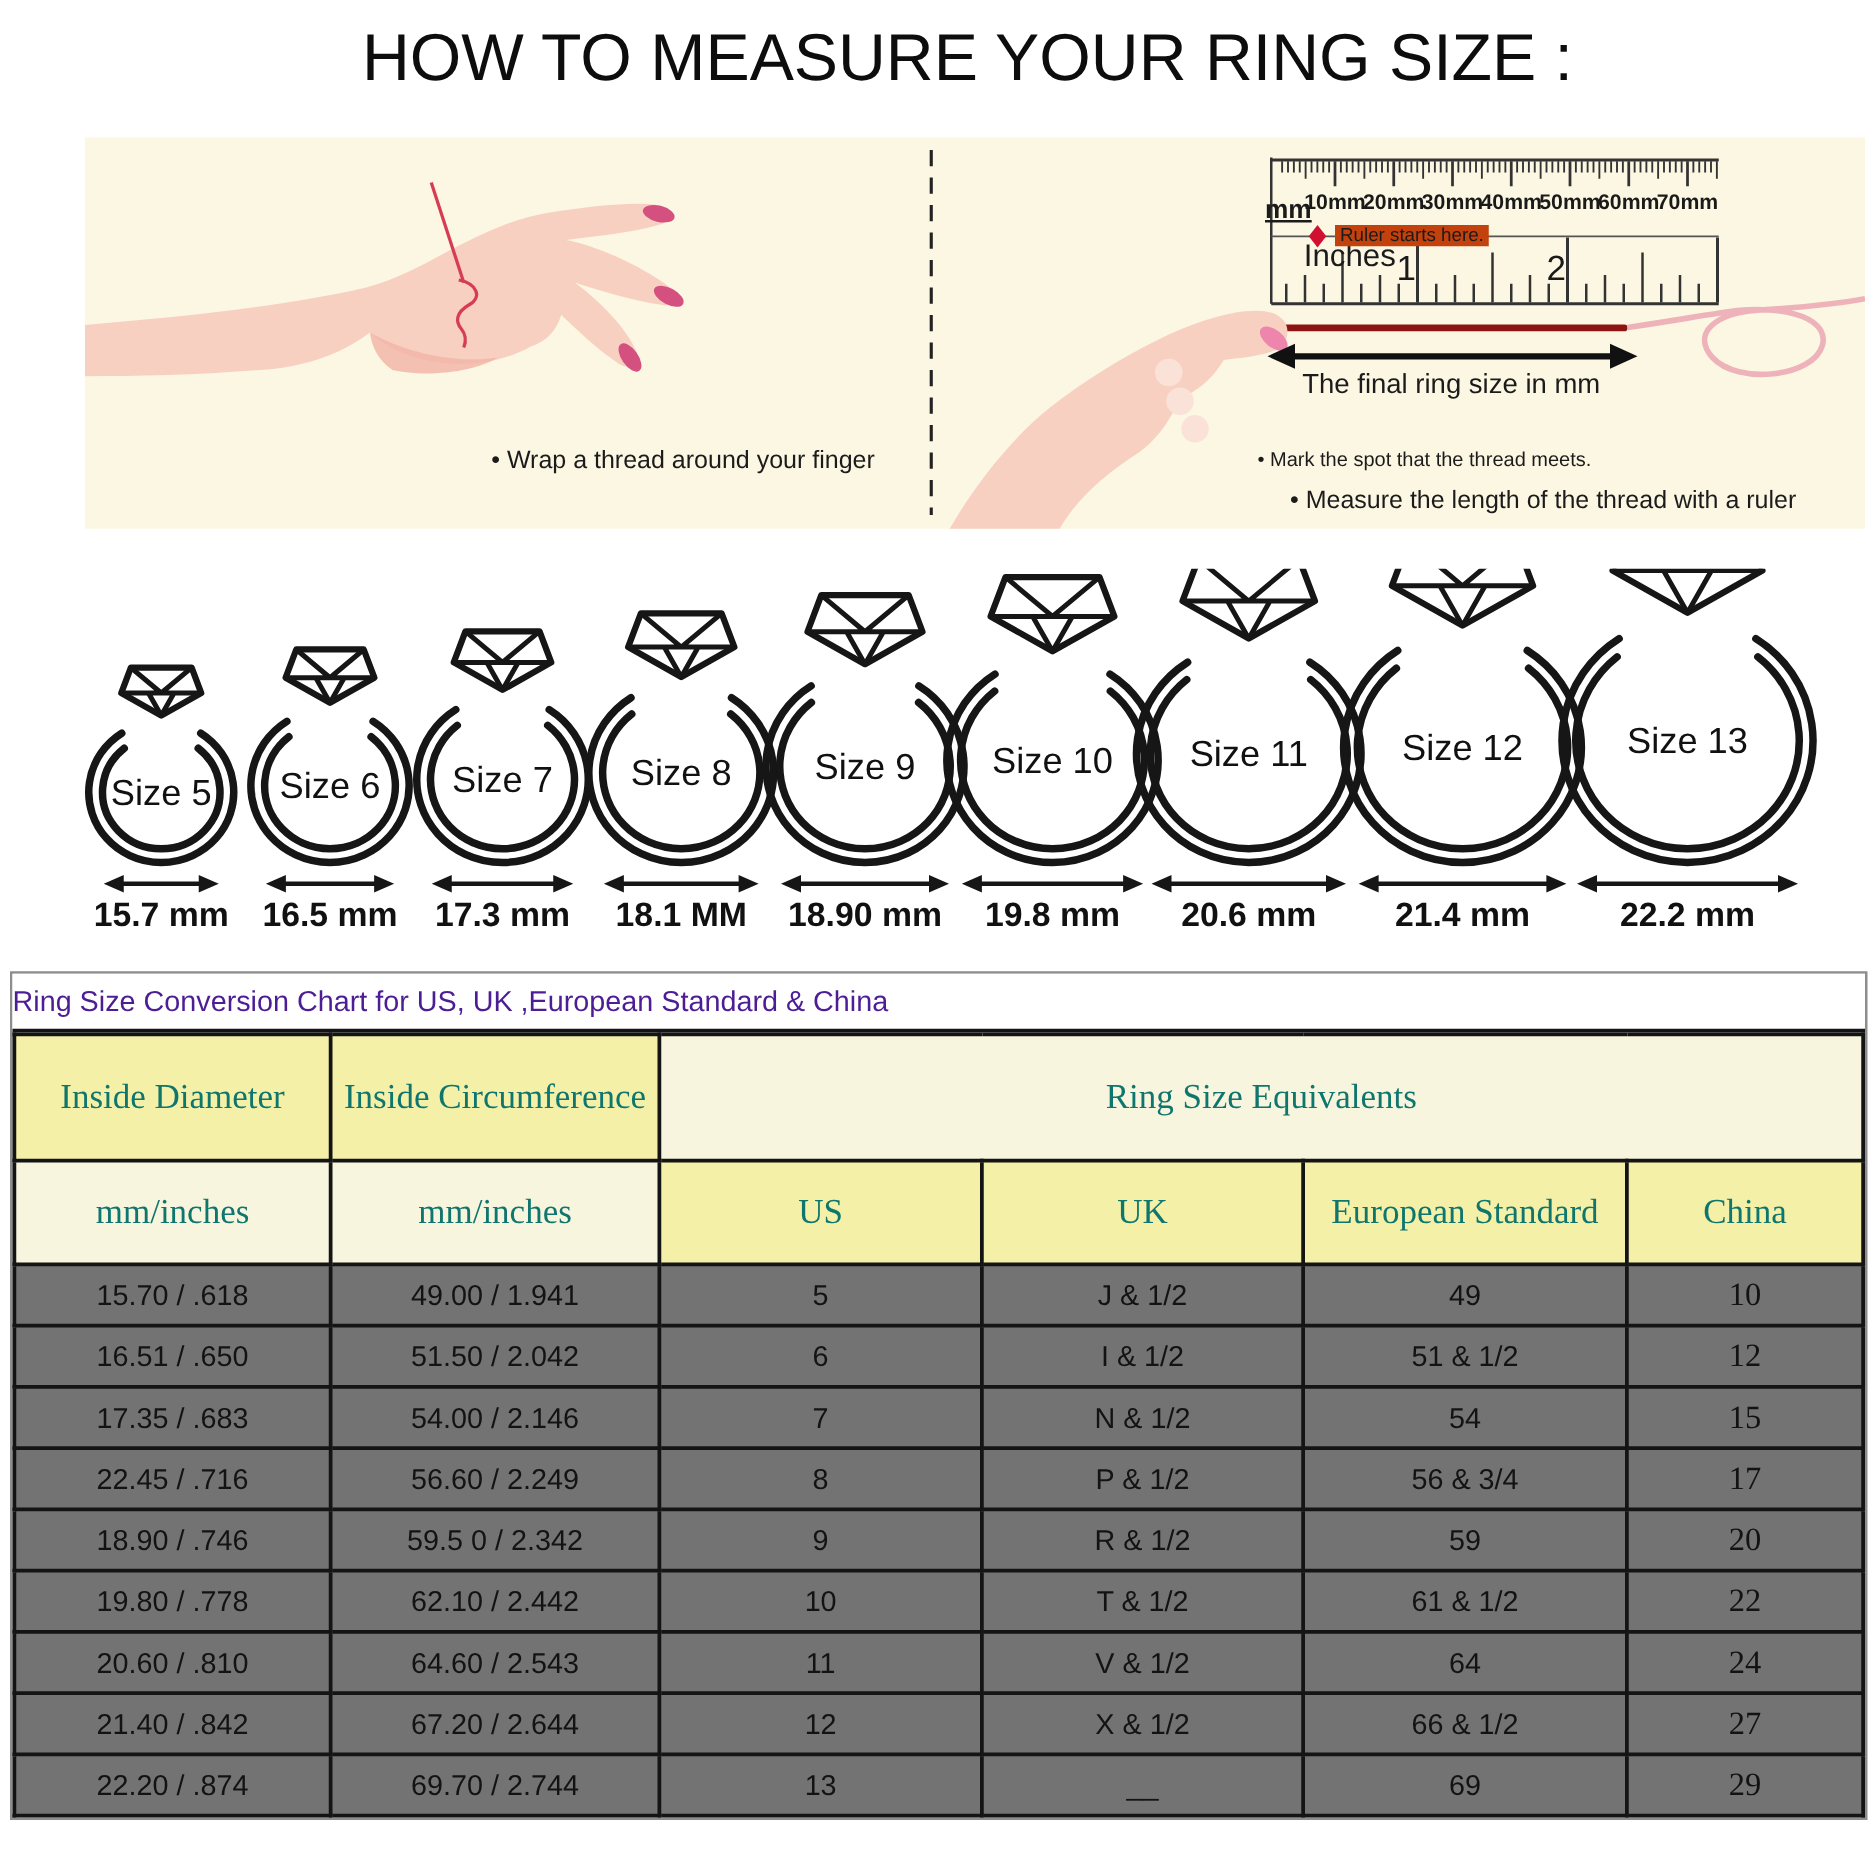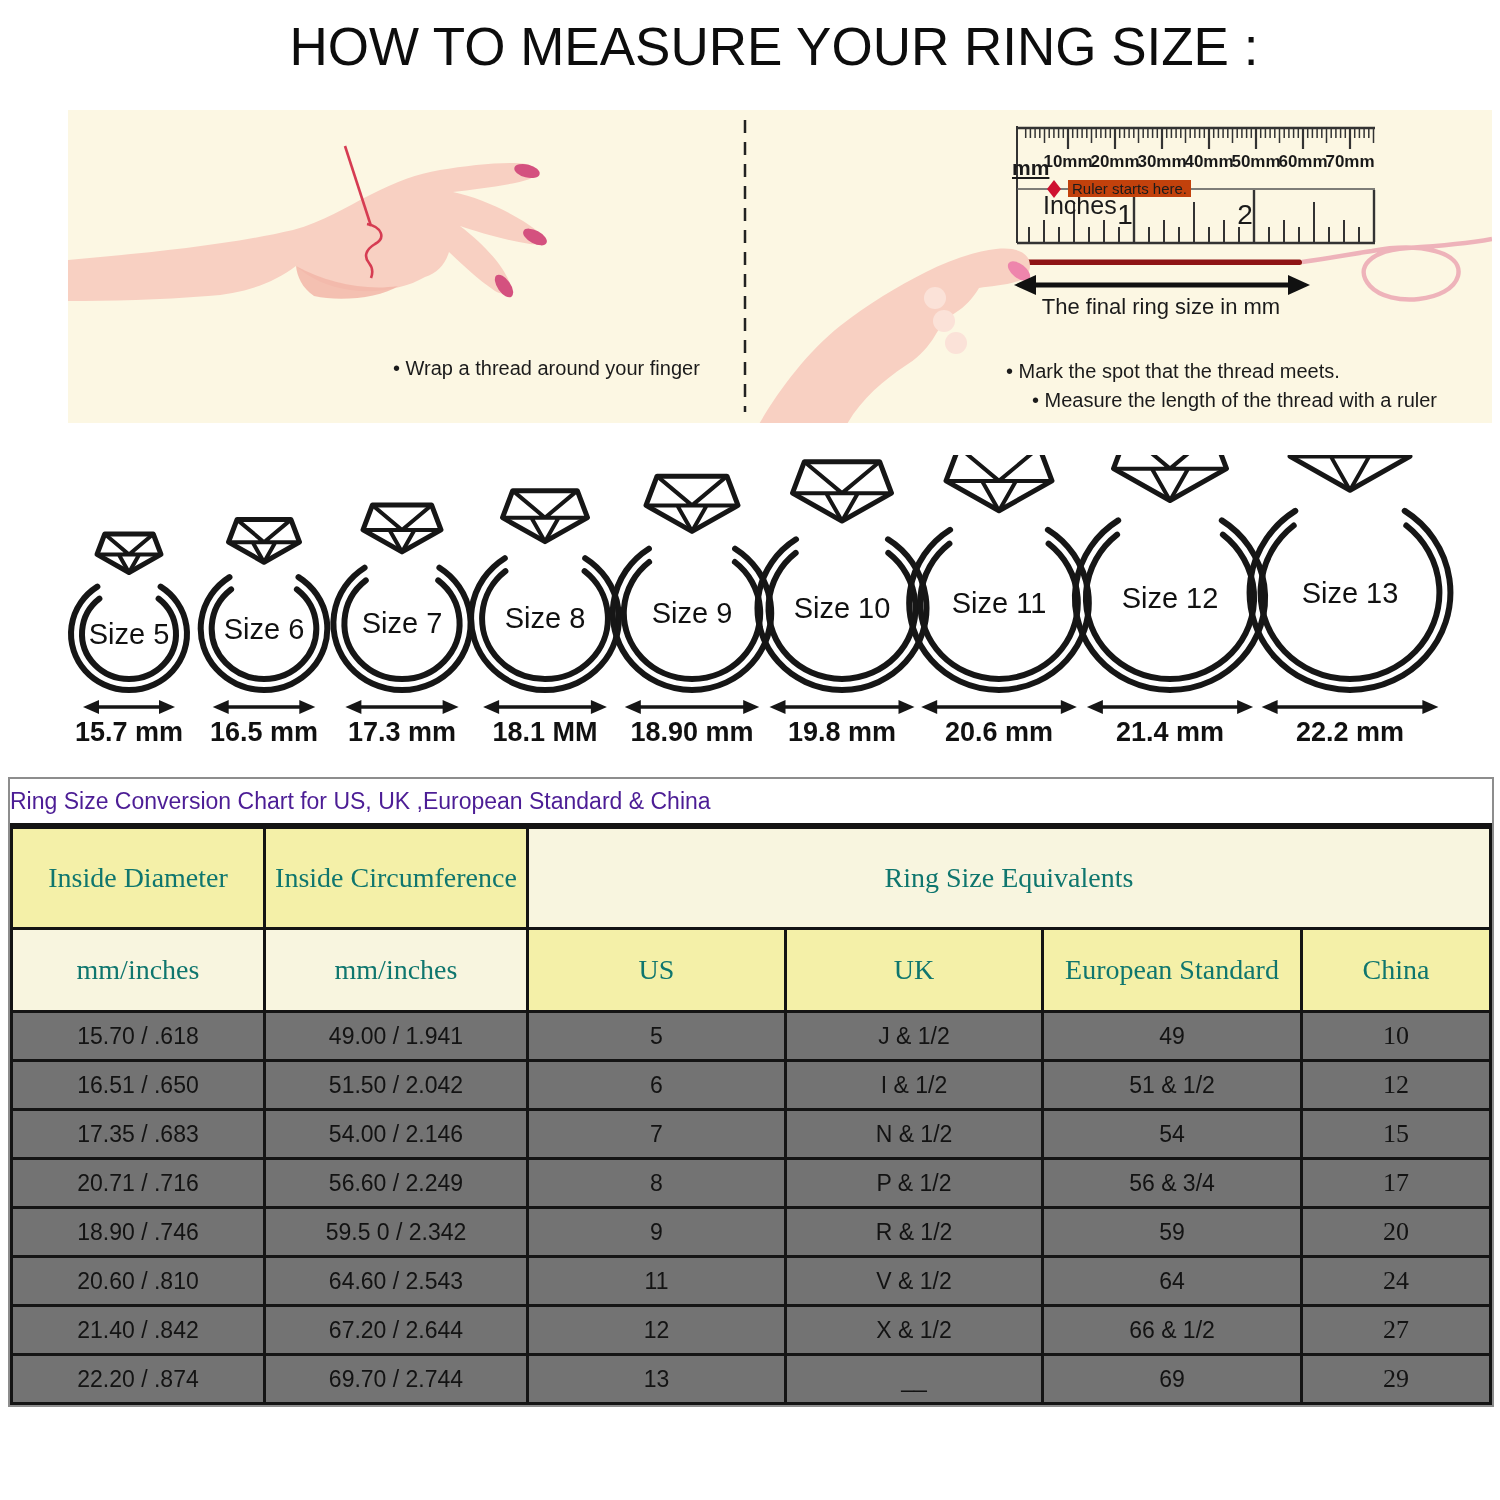--- a/index.html
+++ b/index.html
@@ -6,21 +6,21 @@
   #canvas{position:relative;width:1500px;height:1500px;background:#ffffff;overflow:hidden;
           font-family:"Liberation Sans",sans-serif;color:#111;padding-left:48px;}
   
   .page-title{position:absolute;top:16px;left:0;width:100%;text-align:center;
               font-size:53px;font-weight:400;letter-spacing:0px;color:#0d0d0d;white-space:nowrap;}
   
   .panel{position:absolute;left:68px;top:110px;width:1424px;height:313px;background:#fcf7e3;}
   .panel svg{position:absolute;left:0;top:0;}
   .ov{position:absolute;white-space:nowrap;color:#1b1b1b;}
   .bullet-left{left:325px;top:247px;font-size:20px;}
-  .bullet-r1{left:938px;top:250px;font-size:20px;}
+  .bullet-r1{left:938px;top:250px;font-size:16px;}
   .bullet-r2{left:938px;top:279px;font-size:20px;margin-left:26px;}
   .final-label{left:950px;top:184px;width:286px;text-align:center;font-size:22px;}
   .mm-unit{left:944px;top:46px;font-size:21px;font-weight:bold;text-decoration:underline;}
   .inches-label{left:975px;top:81px;font-size:25px;}
   .ruler-start{left:1000px;top:70px;font-size:15px;background:#c2410c;padding:0 4px;}
   
   #rings-svg{position:absolute;left:0;top:455px;}
   #rings-svg text{font-family:"Liberation Sans",sans-serif;fill:#111;}
   .ring-label-txt{font-size:29px;}
   .ring-mm-txt{font-size:27px;font-weight:700;}
@@ -367,36 +367,44 @@
           </tr>
           <tr>
             <td>17.35 / .683</td>
             <td>54.00 / 2.146</td>
             <td>7</td>
             <td>N &amp; 1/2</td>
             <td>54</td>
             <td class="china">15</td>
           </tr>
           <tr>
-            <td>20.71 / .716</td>
+            <td>22.45 / .716</td>
             <td>56.60 / 2.249</td>
             <td>8</td>
             <td>P &amp; 1/2</td>
             <td>56 &amp; 3/4</td>
             <td class="china">17</td>
           </tr>
           <tr>
             <td>18.90 / .746</td>
             <td>59.5 0 / 2.342</td>
             <td>9</td>
             <td>R &amp; 1/2</td>
             <td>59</td>
             <td class="china">20</td>
           </tr>
           <tr>
+            <td>19.80 / .778</td>
+            <td>62.10 / 2.442</td>
+            <td>10</td>
+            <td>T &amp; 1/2</td>
+            <td>61 &amp; 1/2</td>
+            <td class="china">22</td>
+          </tr>
+          <tr>
             <td>20.60 / .810</td>
             <td>64.60 / 2.543</td>
             <td>11</td>
             <td>V &amp; 1/2</td>
             <td>64</td>
             <td class="china">24</td>
           </tr>
           <tr>
             <td>21.40 / .842</td>
             <td>67.20 / 2.644</td>

